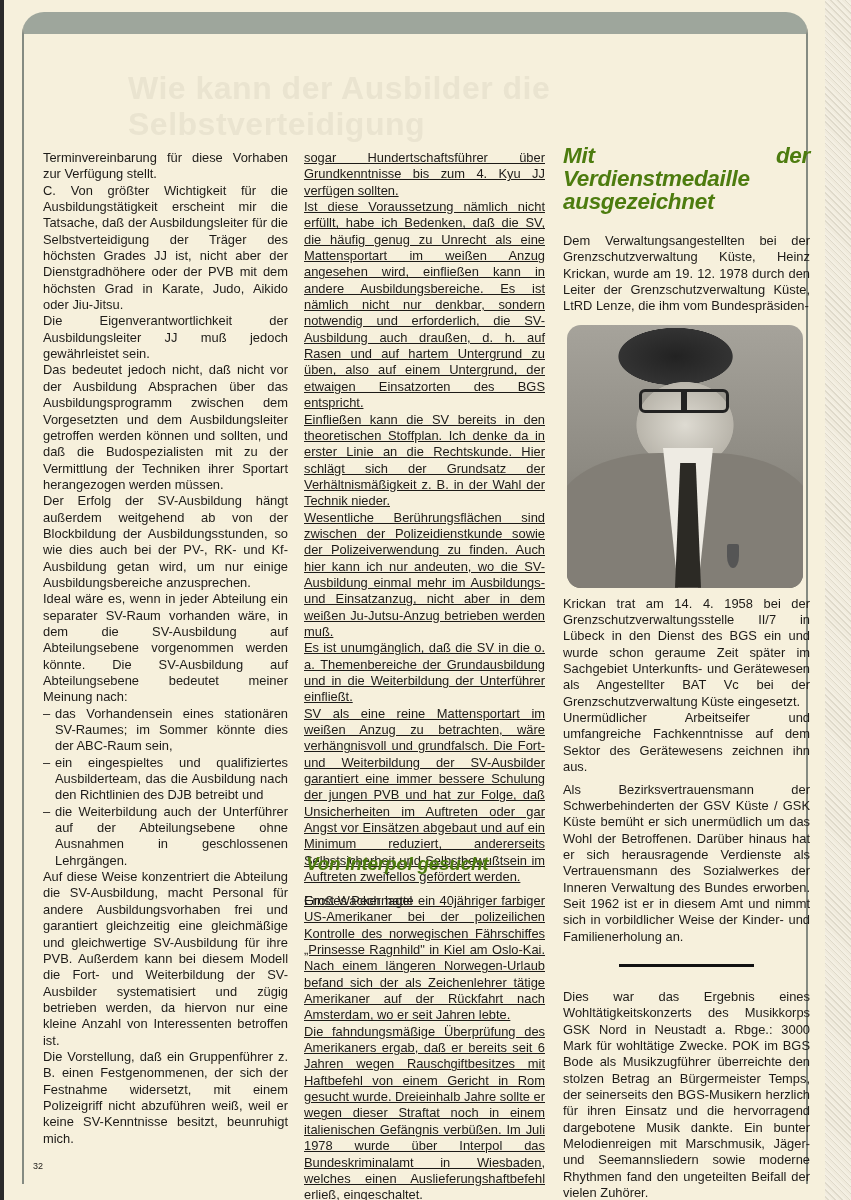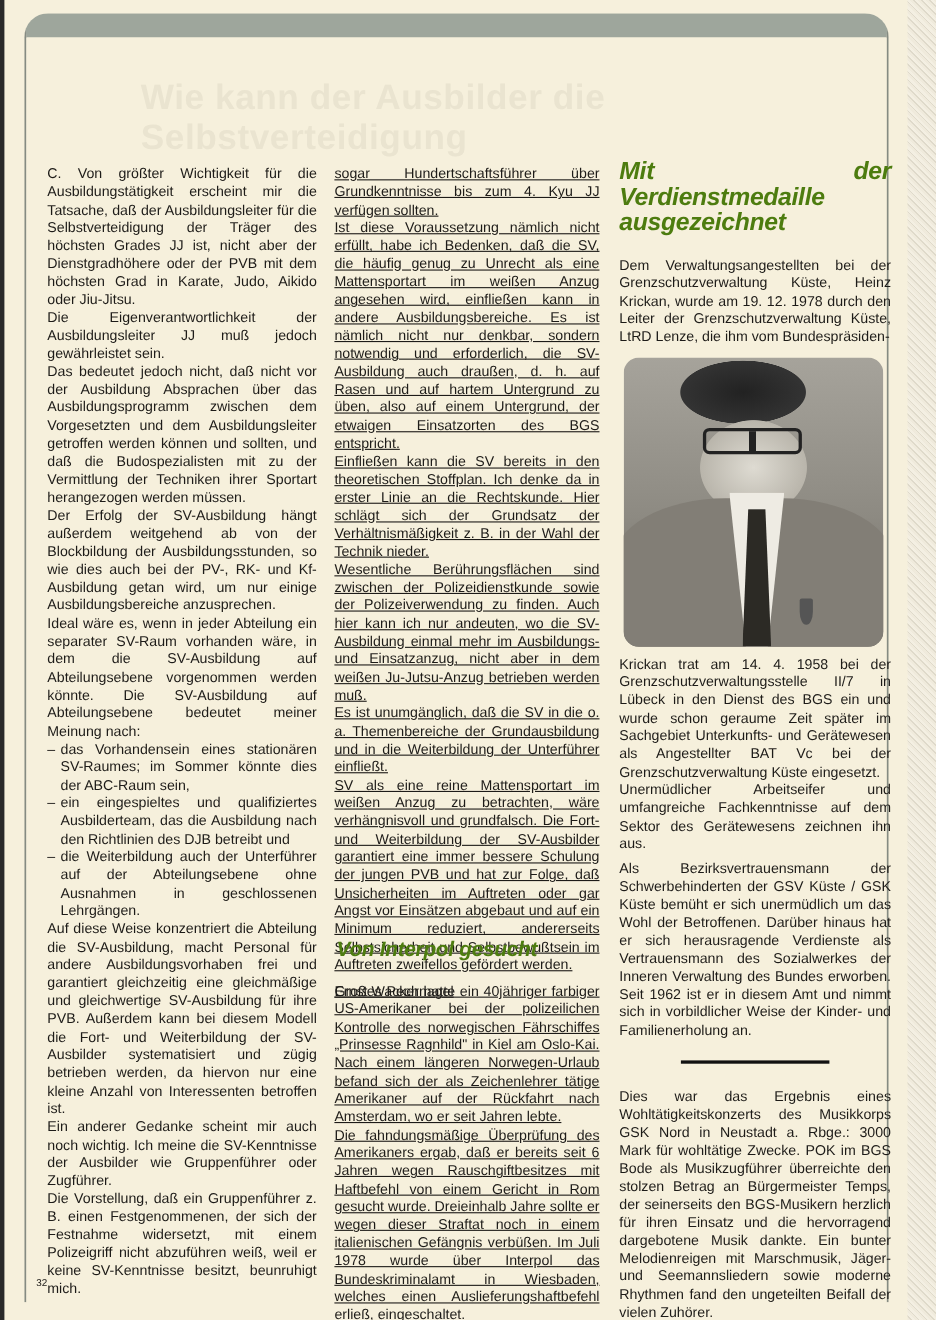--- a/index.html
+++ b/index.html
@@ -79,32 +79,32 @@
 
 <div class="left-edge"></div>
 <div class="right-strip"></div>
 <div class="frame"></div>
 
 <div class="ghost-title">
   <div>Wie kann der Ausbilder die Selbstverteidigung</div>
 </div>
 
 <div class="col col1">
+  <p>Terminvereinbarung für diese Vorhaben zur Verfügung stellt.</p>
   <p>C. Von größter Wichtigkeit für die Ausbildungstätigkeit erscheint mir die Tatsache, daß der Ausbildungsleiter für die Selbstverteidigung der Träger des höchsten Grades JJ ist, nicht aber der Dienstgradhöhere oder der PVB mit dem höchsten Grad in Karate, Judo, Aikido oder Jiu-Jitsu.</p>
   <p>Die Eigenverantwortlichkeit der Ausbildungsleiter JJ muß jedoch gewährleistet sein.</p>
   <p>Das bedeutet jedoch nicht, daß nicht vor der Ausbildung Absprachen über das Ausbildungsprogramm zwischen dem Vorgesetzten und dem Ausbildungsleiter getroffen werden können und sollten, und daß die Budospezialisten mit zu der Vermittlung der Techniken ihrer Sportart herangezogen werden müssen.</p>
   <p>Der Erfolg der SV-Ausbildung hängt außerdem weitgehend ab von der Blockbildung der Ausbildungsstunden, so wie dies auch bei der PV-, RK- und Kf-Ausbildung getan wird, um nur einige Ausbildungsbereiche anzusprechen.</p>
   <p>Ideal wäre es, wenn in jeder Abteilung ein separater SV-Raum vorhanden wäre, in dem die SV-Ausbildung auf Abteilungsebene vorgenommen werden könnte. Die SV-Ausbildung auf Abteilungsebene bedeutet meiner Meinung nach:</p>
   <ul class="list">
     <li>das Vorhandensein eines stationären SV-Raumes; im Sommer könnte dies der ABC-Raum sein,</li>
     <li>ein eingespieltes und qualifiziertes Ausbilderteam, das die Ausbildung nach den Richtlinien des DJB betreibt und</li>
     <li>die Weiterbildung auch der Unterführer auf der Abteilungsebene ohne Ausnahmen in geschlossenen Lehrgängen.</li>
   </ul>
   <p>Auf diese Weise konzentriert die Abteilung die SV-Ausbildung, macht Personal für andere Ausbildungsvorhaben frei und garantiert gleichzeitig eine gleichmäßige und gleichwertige SV-Ausbildung für ihre PVB. Außerdem kann bei diesem Modell die Fort- und Weiterbildung der SV-Ausbilder systematisiert und zügig betrieben werden, da hiervon nur eine kleine Anzahl von Interessenten betroffen ist.</p>
-  <p>Ein anderer Gedanke scheint mir auch noch wichtig. Ich meine die SV-Kenntnisse der Ausbilder wie Gruppenführer oder Zugführer.</p>
   <p>Die Vorstellung, daß ein Gruppenführer z. B. einen Festgenommenen, der sich der Festnahme widersetzt, mit einem Polizeigriff nicht abzuführen weiß, weil er keine SV-Kenntnisse besitzt, beunruhigt mich.</p>
 
 </div>
 
 <div class="col col2">
   <p>sogar Hundertschaftsführer über Grundkenntnisse bis zum 4. Kyu JJ verfügen sollten.</p>
   <p>Ist diese Voraussetzung nämlich nicht erfüllt, habe ich Bedenken, daß die SV, die häufig genug zu Unrecht als eine Mattensportart im weißen Anzug angesehen wird, einfließen kann in andere Ausbildungsbereiche. Es ist nämlich nicht nur denkbar, sondern notwendig und erforderlich, die SV-Ausbildung auch draußen, d. h. auf Rasen und auf hartem Untergrund zu üben, also auf einem Untergrund, der etwaigen Einsatzorten des BGS entspricht.</p>
   <p>Einfließen kann die SV bereits in den theoretischen Stoffplan. Ich denke da in erster Linie an die Rechtskunde. Hier schlägt sich der Grundsatz der Verhältnismäßigkeit z. B. in der Wahl der Technik nieder.</p>
   <p>Wesentliche Berührungsflächen sind zwischen der Polizeidienstkunde sowie der Polizeiverwendung zu finden. Auch hier kann ich nur andeuten, wo die SV-Ausbildung einmal mehr im Ausbildungs- und Einsatzanzug, nicht aber in dem weißen Ju-Jutsu-Anzug betrieben werden muß.</p>
   <p>Es ist unumgänglich, daß die SV in die o. a. Themenbereiche der Grundausbildung und in die Weiterbildung der Unterführer einfließt.</p>

